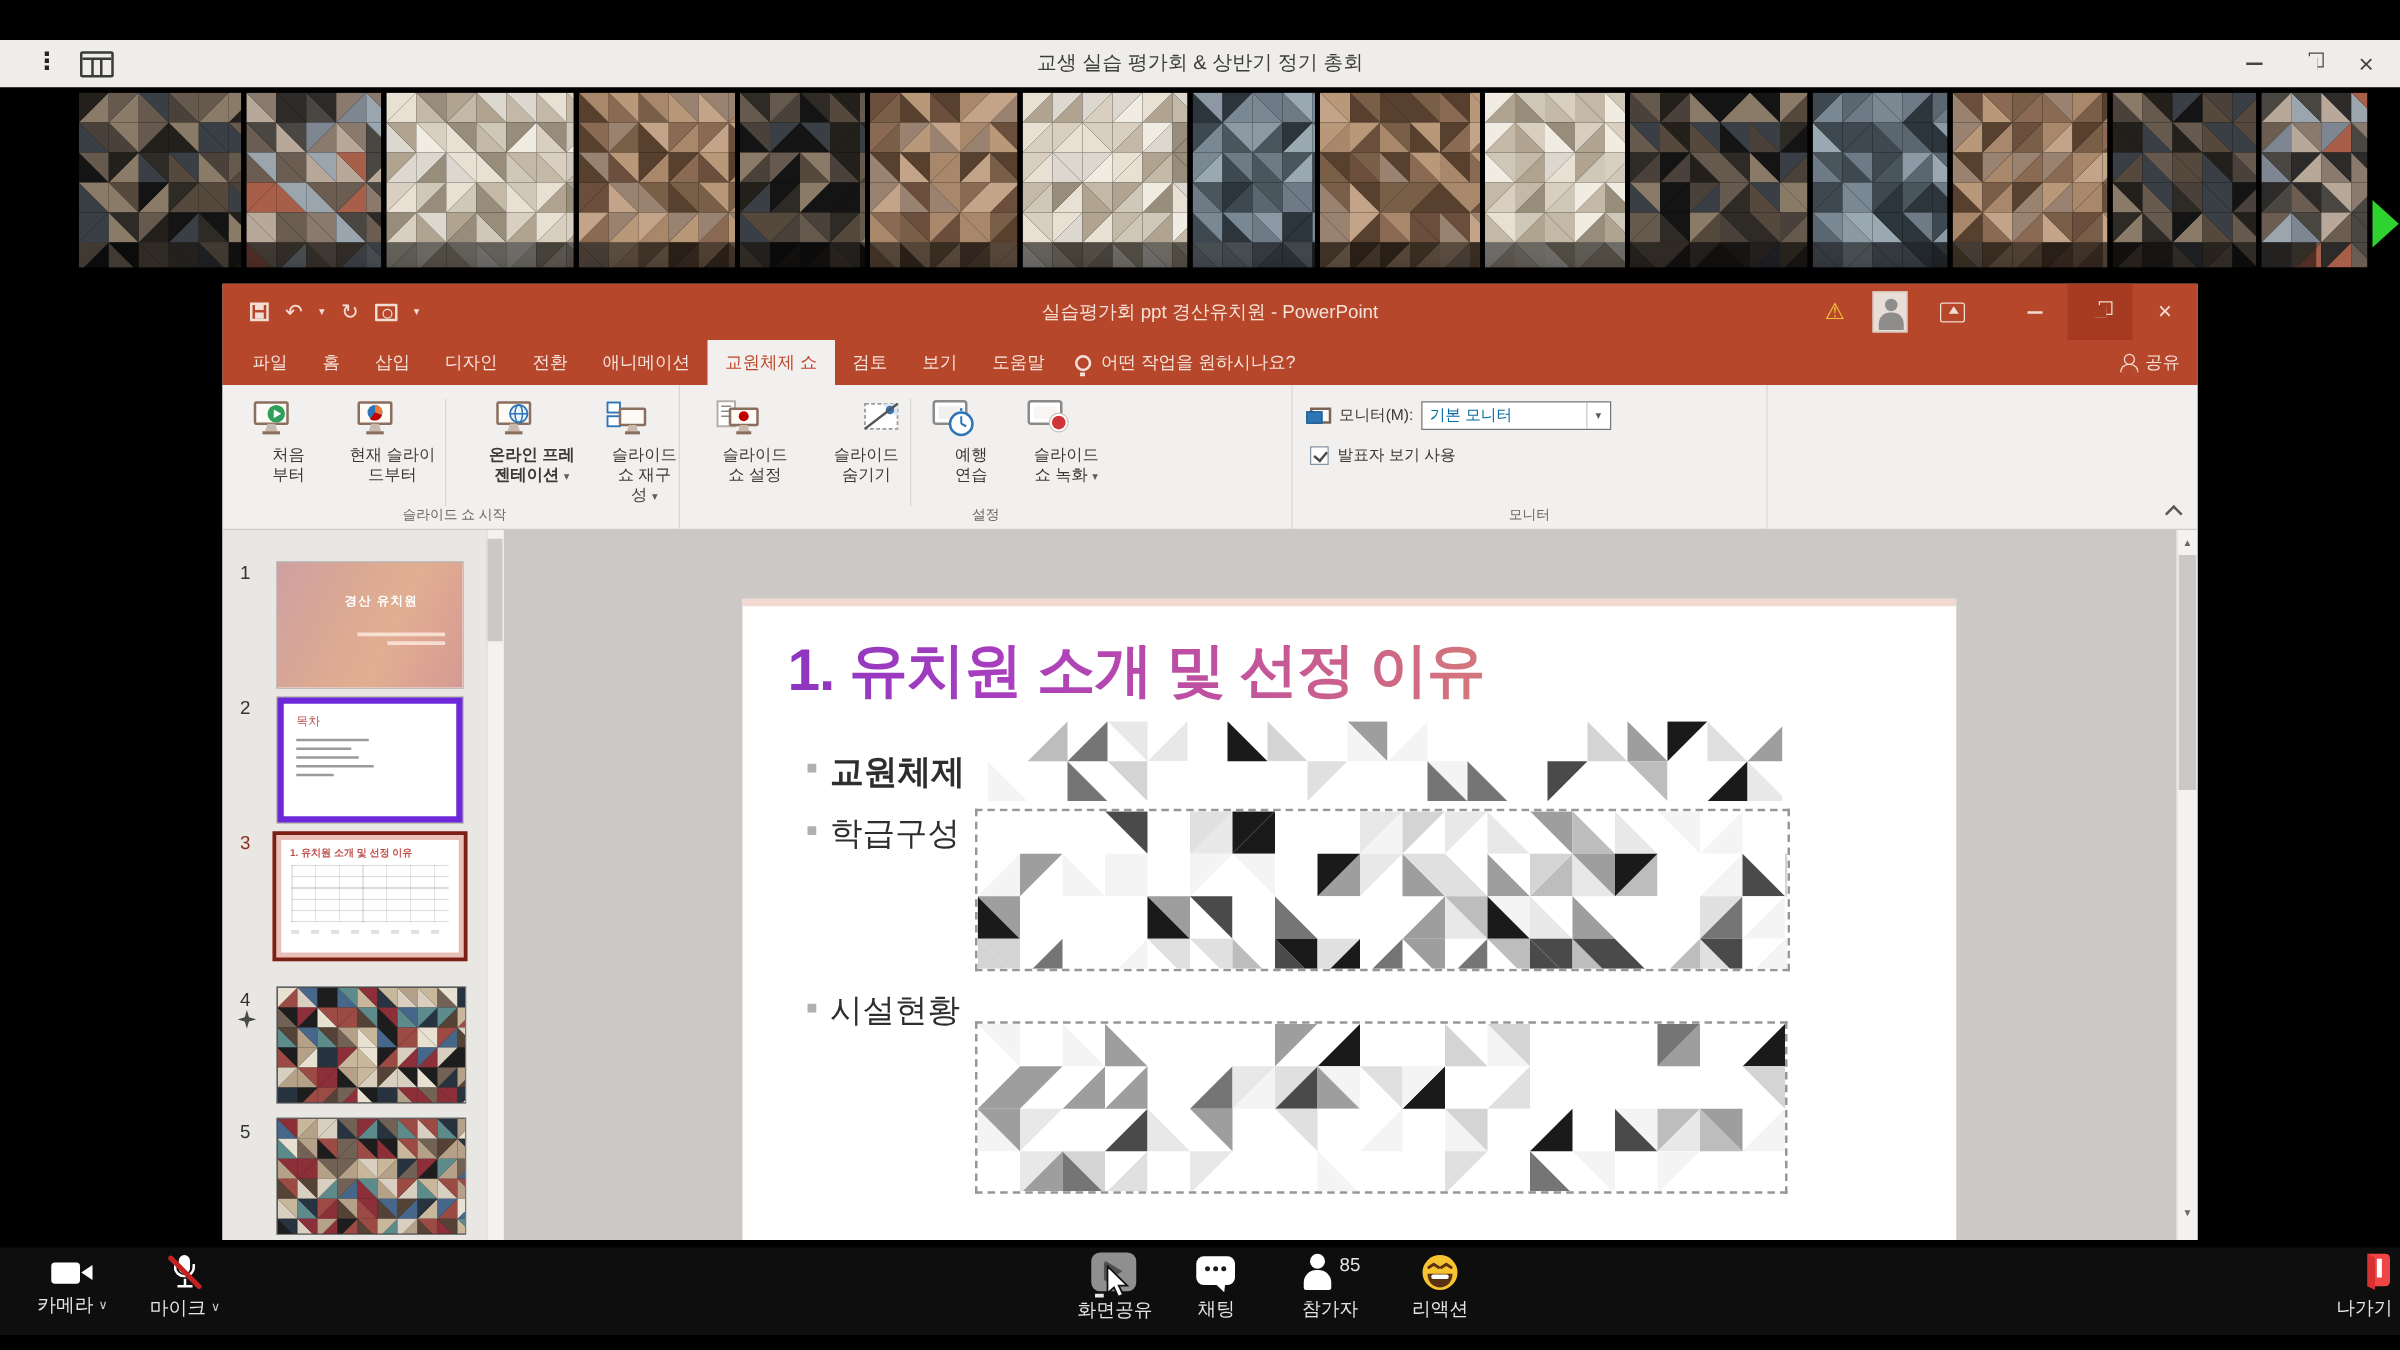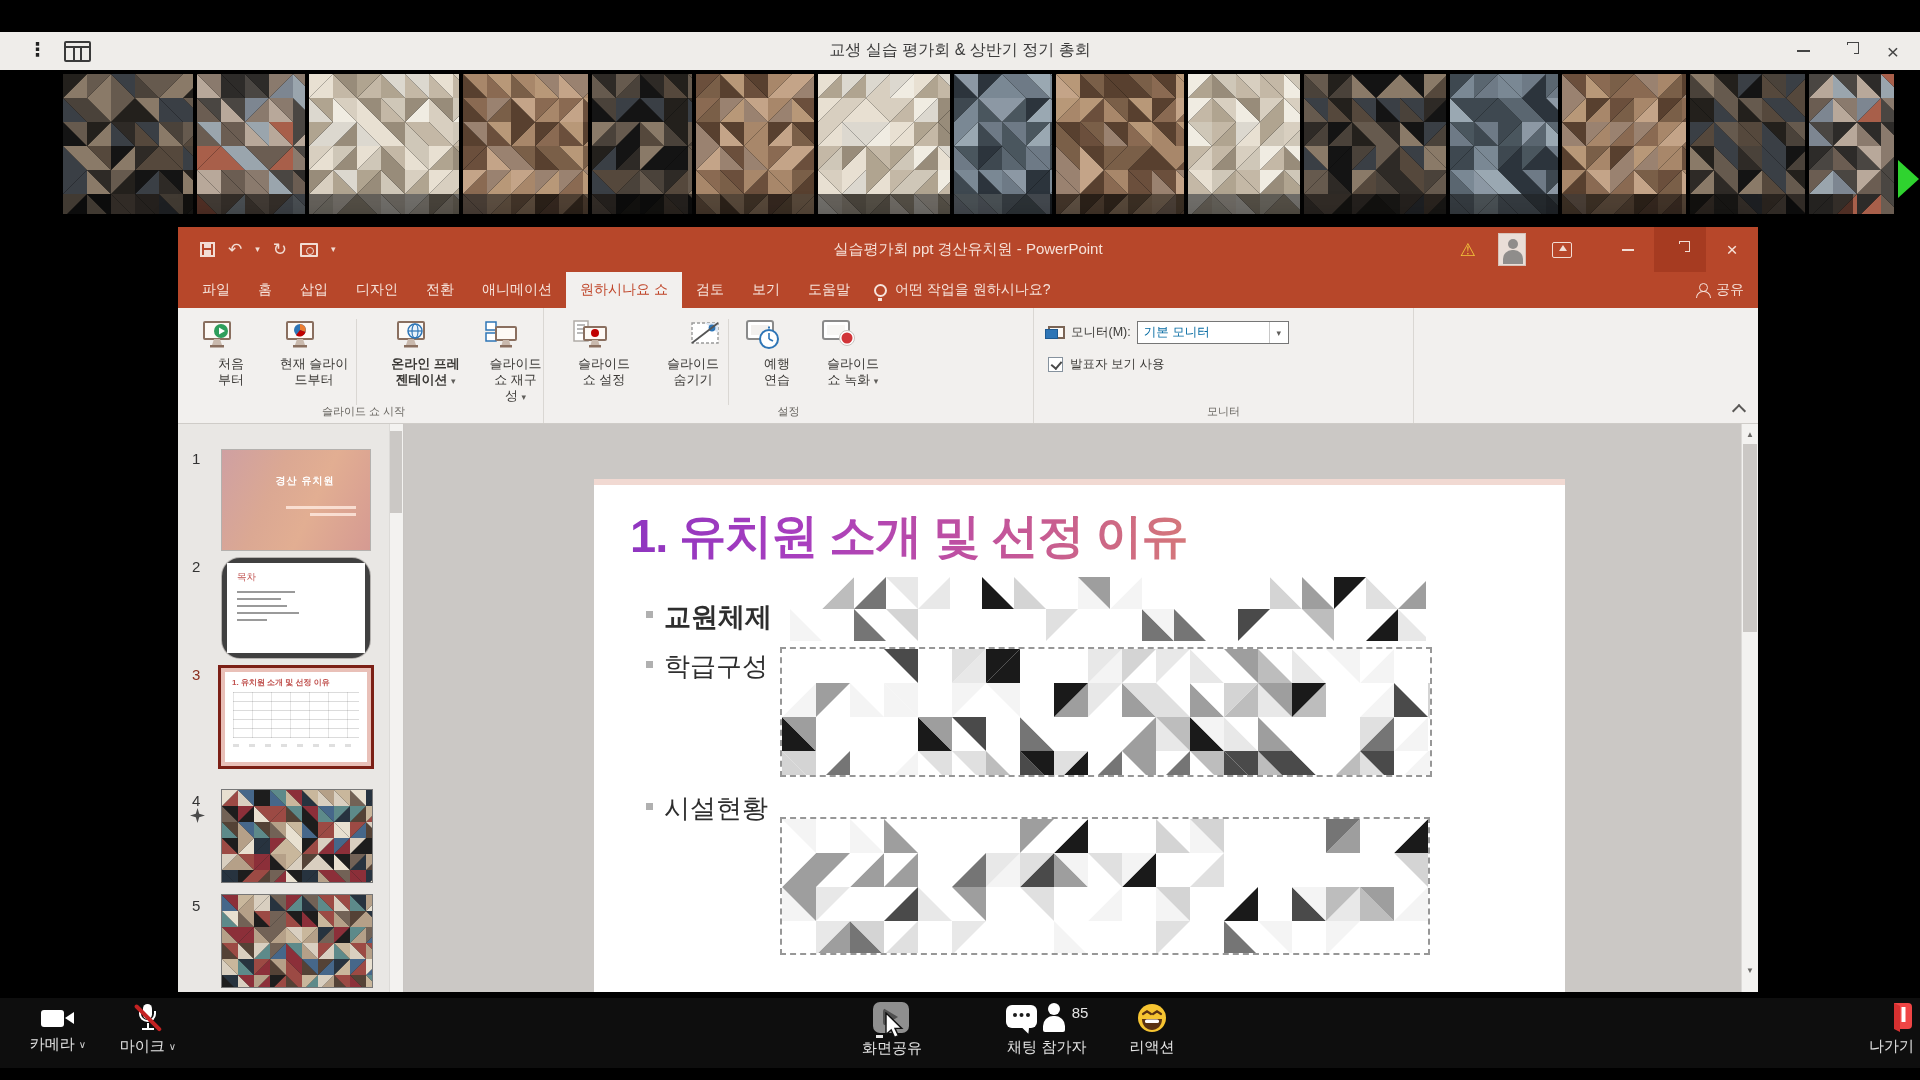--- a/index.html
+++ b/index.html
@@ -96,21 +96,21 @@
   .ric { display:block; }
 
   
   #pbody { position:absolute; left:0; top:197px; width:1580px; height:568px; display:flex; }
   #panel { position:relative; width:226px; background:#e9e7e4; border-right:1px solid #c9c6c3; overflow:hidden; }
   .snum { position:absolute; left:14px; font-size:15px; color:#333; }
   .thumb { position:absolute; left:44px; width:148px; height:100px; background:#fff; box-shadow:0 0 0 1px #b4b1ae; }
   #t1 { top:26px; background:linear-gradient(115deg,#cfa0a2 0%,#dba893 35%,#e2ae92 60%,#d59a92 100%); }
   #t1 .t1t { position:absolute; left:0; right:-18px; top:24px; text-align:center; color:#fff; font-size:10px; font-weight:bold; letter-spacing:1px; }
   #t1 .bar { position:absolute; height:3px; background:rgba(255,235,225,.8); }
-  #t2 { top:134px; background:#404040;border-radius:18px; }
+  #t2 { top:134px; background:#6d28d9; }
   #t2 .inner { position:absolute; left:5px; top:5px; right:5px; bottom:5px; background:#fff; }
   #t2 .t2t { position:absolute; left:10px; top:8px; font-size:9.5px; color:#c0504d; }
   #t2 .li { position:absolute; left:10px; height:2px; background:#9a9a9a; }
   #t3 { top:241px; left:40px; width:156px; height:104px; border:3px solid #7c2016; background:#e9c0b8; box-shadow:none; }
   #t3 .inner { position:absolute; left:4px; top:4px; right:4px; bottom:4px; background:#fff; overflow:hidden; }
   #t3 .t3t { position:absolute; left:7px; top:5px; font-size:8px; font-weight:bold; color:#c0504d; white-space:nowrap; }
   #t3 .mini-table { position:absolute; left:8px; top:20px; right:8px; height:46px;
      background:repeating-linear-gradient(0deg,rgba(0,0,0,.14) 0 1px,transparent 1px 9px),
                 repeating-linear-gradient(90deg,rgba(0,0,0,.10) 0 1px,transparent 1px 19px); }
   #t3 .mini-row { position:absolute; left:8px; top:72px; right:8px; height:14px;
@@ -1270,21 +1270,21 @@
     </div>
   </div>
 
   <div id="ptabs">
     <div class="tab">파일</div>
     <div class="tab">홈</div>
     <div class="tab">삽입</div>
     <div class="tab">디자인</div>
     <div class="tab">전환</div>
     <div class="tab">애니메이션</div>
-    <div class="tab active">원하시나요 쇼</div>
+    <div class="tab active">교원체제 쇼</div>
     <div class="tab">검토</div>
     <div class="tab">보기</div>
     <div class="tab">도움말</div>
     <span id="bulb"></span>
     <div id="tellme">어떤 작업을 원하시나요?</div>
     <div id="share-btn">
       <span id="share-person"></span>
       <span>공유</span>
     </div>
   </div>
@@ -2021,21 +2021,21 @@
     <div id="ss-ic">
         <span class="pad"></span>
         <span class="arr"></span>
         <span class="dash"></span>
       </div>
     <div class="bbl">
         <span>화면공유</span>
       </div>
   </div>
 
-  <div class="bbtn" style="left:989px; top:5px; width:66px;justify-content:flex-end;">
+  <div class="bbtn" style="left:940px; top:5px; width:66px;justify-content:flex-end;">
     <div id="chat-ic">
         <span class="bub"></span>
         <span class="tail"></span>
         <span class="dots"></span>
       </div>
     <div class="bbl">
         <span>채팅</span>
       </div>
   </div>
 

